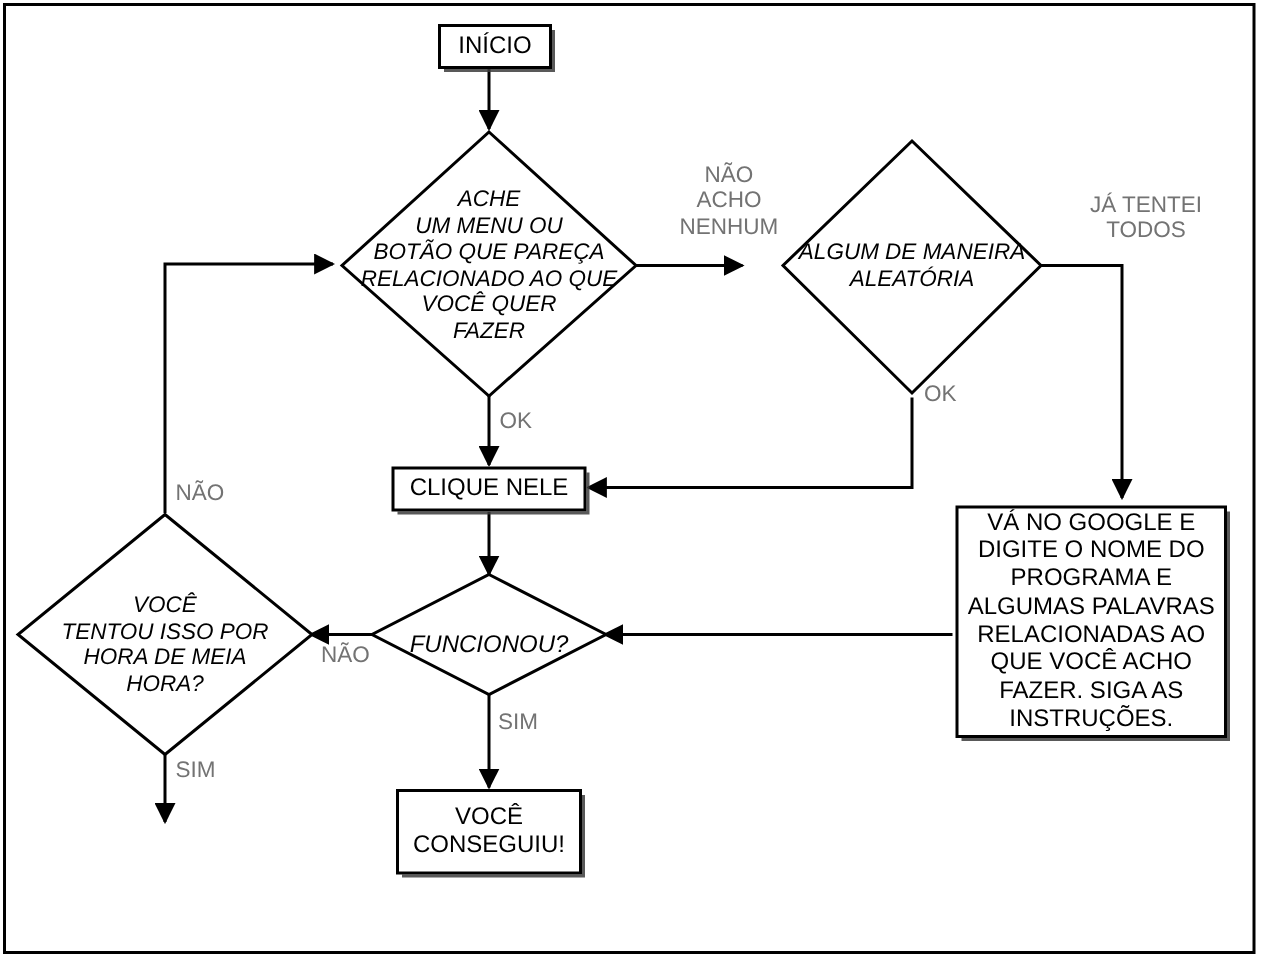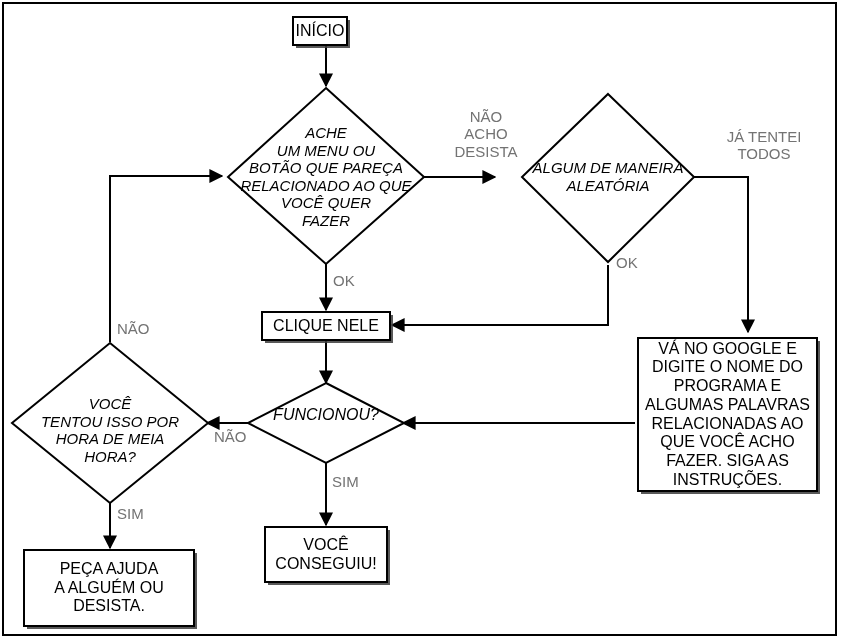--- a/index.html
+++ b/index.html
@@ -103,21 +103,21 @@
     </g>
 
     <g stroke="#000000" stroke-width="2" fill="#ffffff">
       <polygon points="326,88 424,177 326,264 228,177"></polygon>
       <polygon points="608,94 694,177 608,262 522,177"></polygon>
       <polygon points="326,383 404,423 326,463 248,423"></polygon>
       <polygon points="110,343 208,423 110,503 12,423"></polygon>
     </g>
   </svg>
 
-  <div class="node boxnode fs16" style="left:292px; top:16px; width:56px; height:30px;">
+  <div class="node boxnode fs16" style="left:292px; top:16px; width:76px; height:30px;">
     <span>INÍCIO</span>
   </div>
 
   <div class="node boxnode fs16" style="left:261px; top:311px; width:130px; height:30px;text-align:center;">
     <span>CLIQUE NELE</span>
   </div>
 
   <div class="node boxnode fs16" style="left:637px; top:337px; width:181px; height:155px; padding:4px 6px;">
     <div>
       <div>VÁ NO GOOGLE E</div>
@@ -131,57 +131,50 @@
     </div>
   </div>
 
   <div class="node boxnode fs16" style="left:264px; top:526px; width:124px; height:57px;">
     <div>
       <div>VOCÊ</div>
       <div>CONSEGUIU!</div>
     </div>
   </div>
 
-  <div class="node boxnode fs16" style="left:23px; top:549px; width:172px; height:78px;">
-    <div>
-      <div>PEÇA AJUDA</div>
-      <div>A ALGUÉM OU</div>
-      <div>DESISTA.</div>
-    </div>
-  </div>
 
   <div class="diamond-label fs15" style="left:326px; top:177px; transform:translate(-50%,-50%);">
     <div>ACHE</div>
     <div>UM MENU OU</div>
     <div>BOTÃO QUE PAREÇA</div>
     <div>RELACIONADO AO QUE</div>
     <div>VOCÊ QUER</div>
     <div>FAZER</div>
   </div>
 
   <div class="diamond-label fs15" style="left:608px; top:177px; transform:translate(-50%,-50%);">
     <div>ALGUM DE MANEIRA</div>
     <div>ALEATÓRIA</div>
   </div>
 
-  <div class="diamond-label fs16" style="left:326px; top:415px; transform:translate(-50%,-50%);">
+  <div class="diamond-label fs16" style="left:326px; top:431px; transform:translate(-50%,-50%);">
     <div>FUNCIONOU?</div>
   </div>
 
   <div class="diamond-label fs15" style="left:110px; top:430px; transform:translate(-50%,-50%);">
     <div>VOCÊ</div>
     <div>TENTOU ISSO POR</div>
     <div>HORA DE MEIA</div>
     <div>HORA?</div>
   </div>
 
   <div class="edge-label fs15" style="left:486px; top:108px; transform:translateX(-50%);">
     <div>NÃO</div>
     <div>ACHO</div>
-    <div>DESISTA</div>
+    <div>NENHUM</div>
   </div>
 
   <div class="edge-label fs15" style="left:764px; top:128px; transform:translateX(-50%);">
     <div>JÁ TENTEI</div>
     <div>TODOS</div>
   </div>
 
   <div class="edge-label fs15" style="left:333px; top:272px;">OK</div>
 
   <div class="edge-label fs15" style="left:616px; top:254px;">OK</div>

